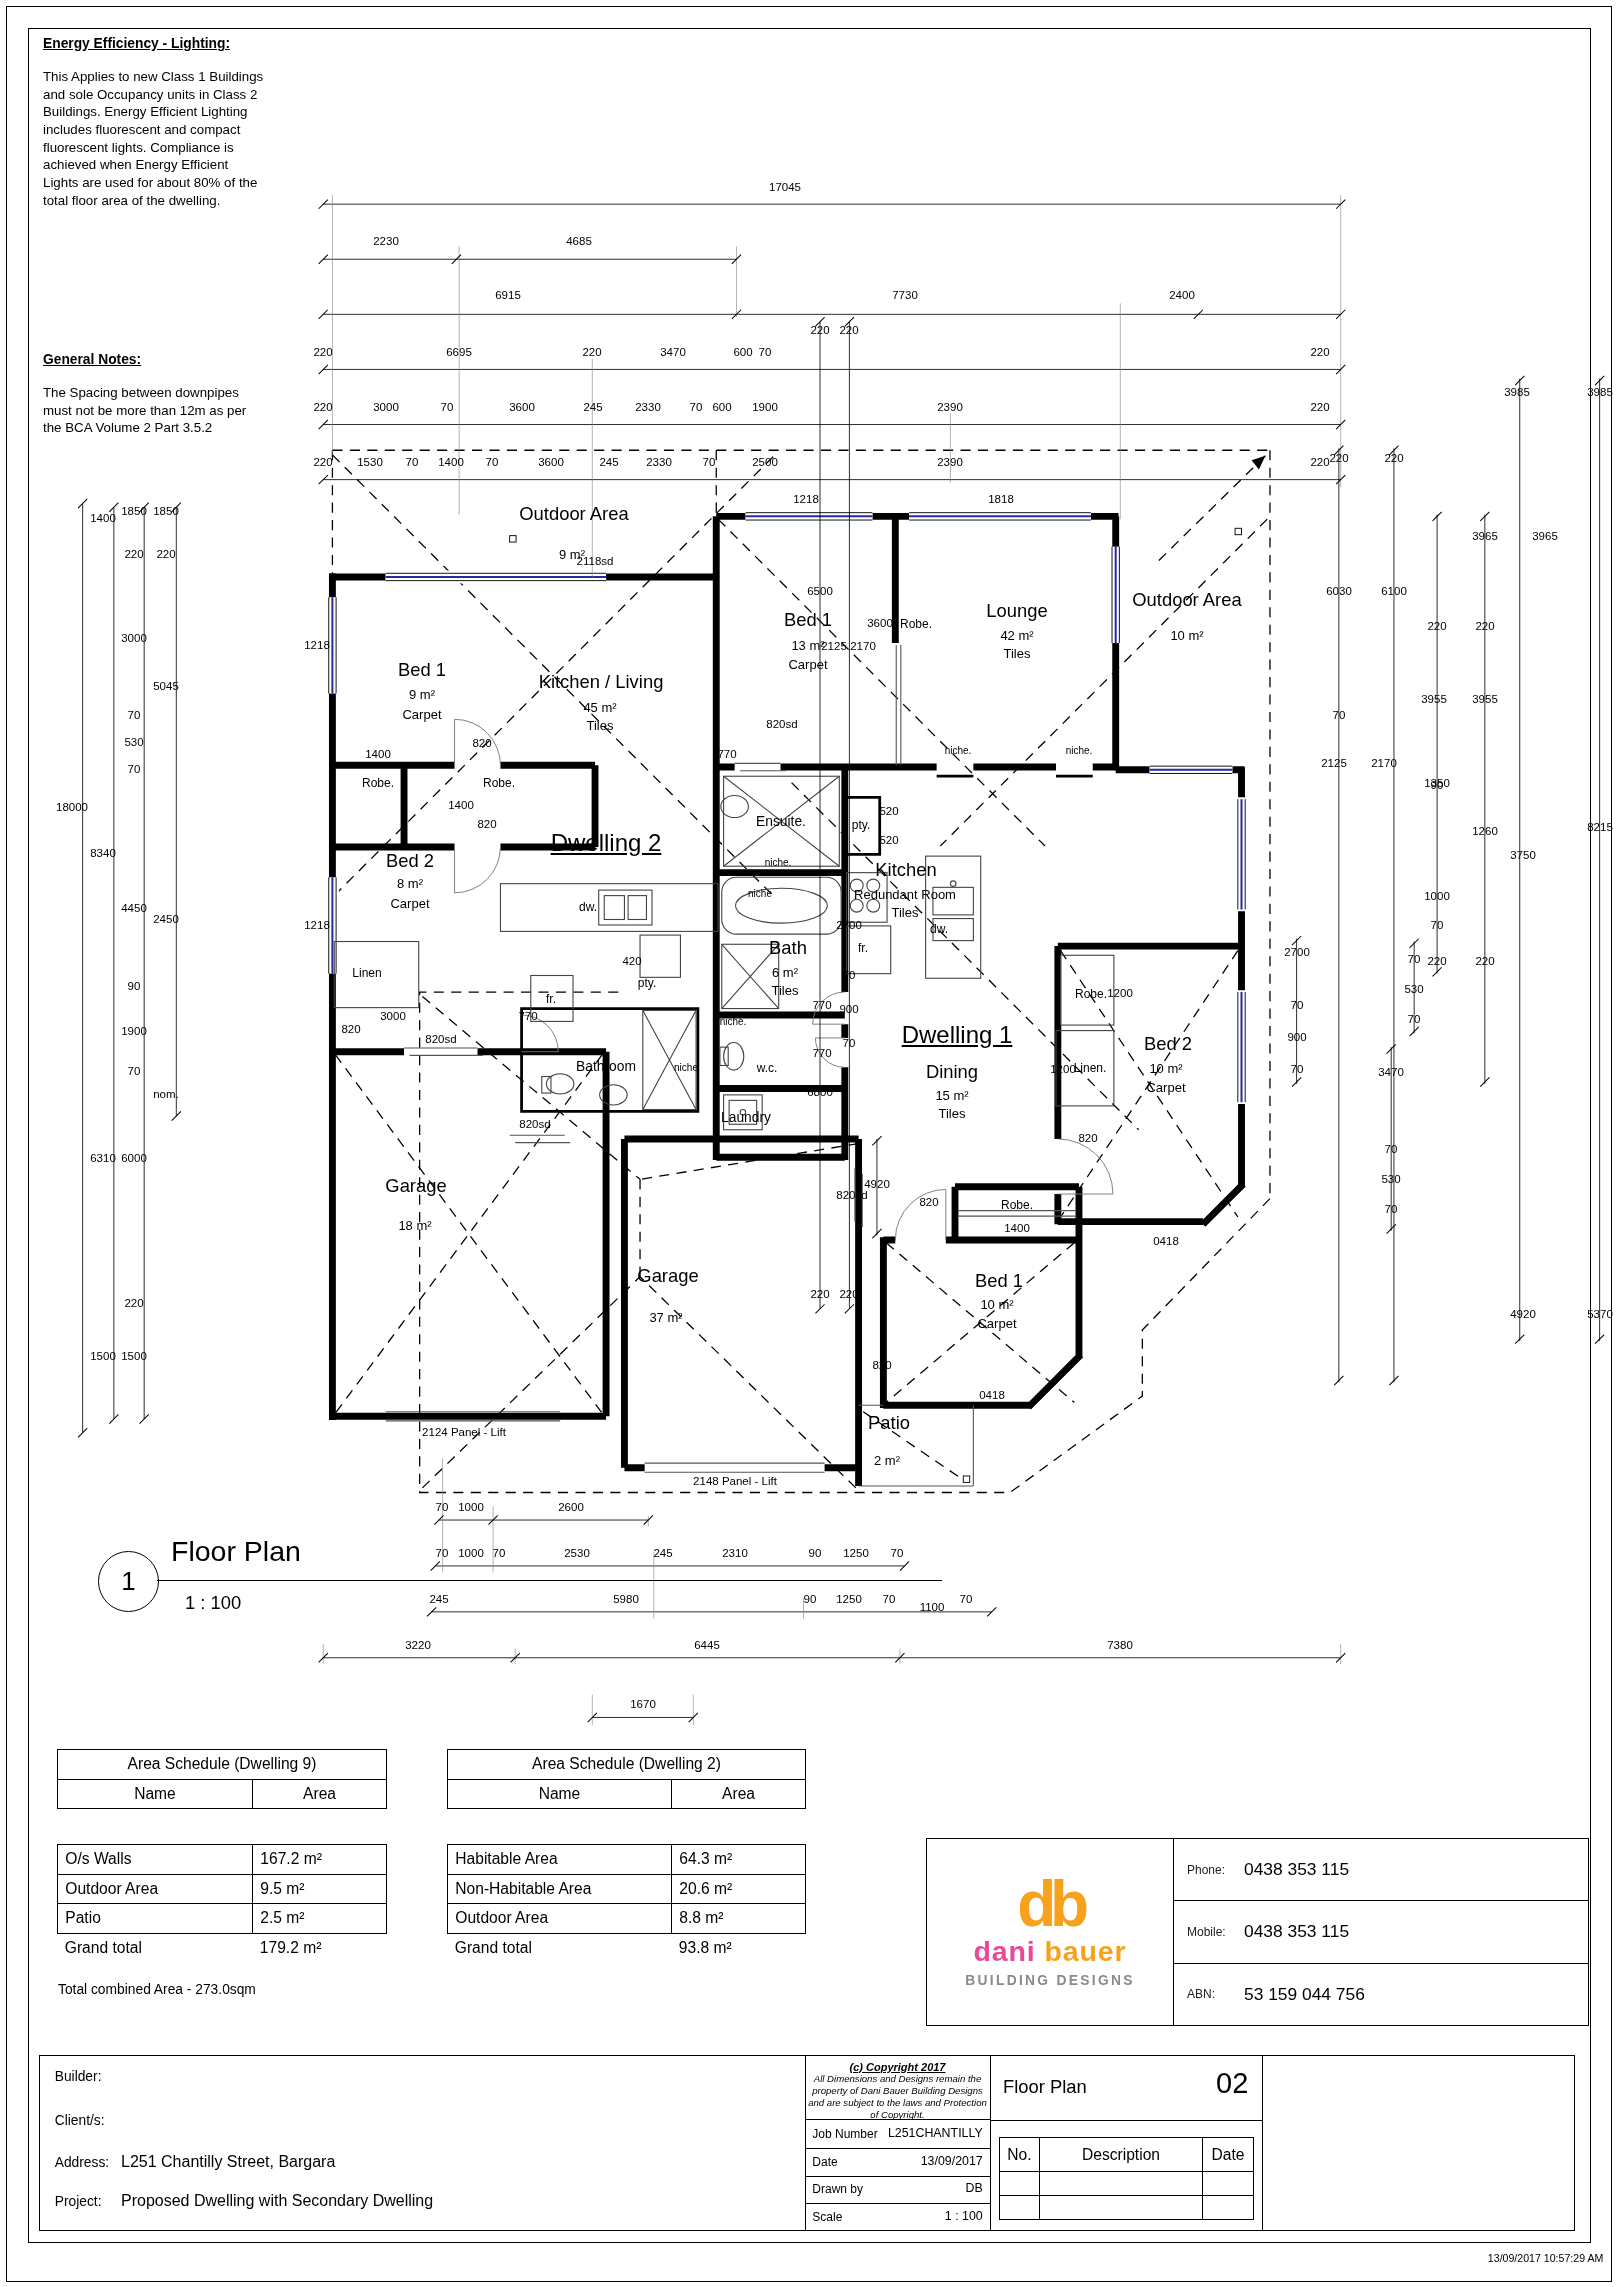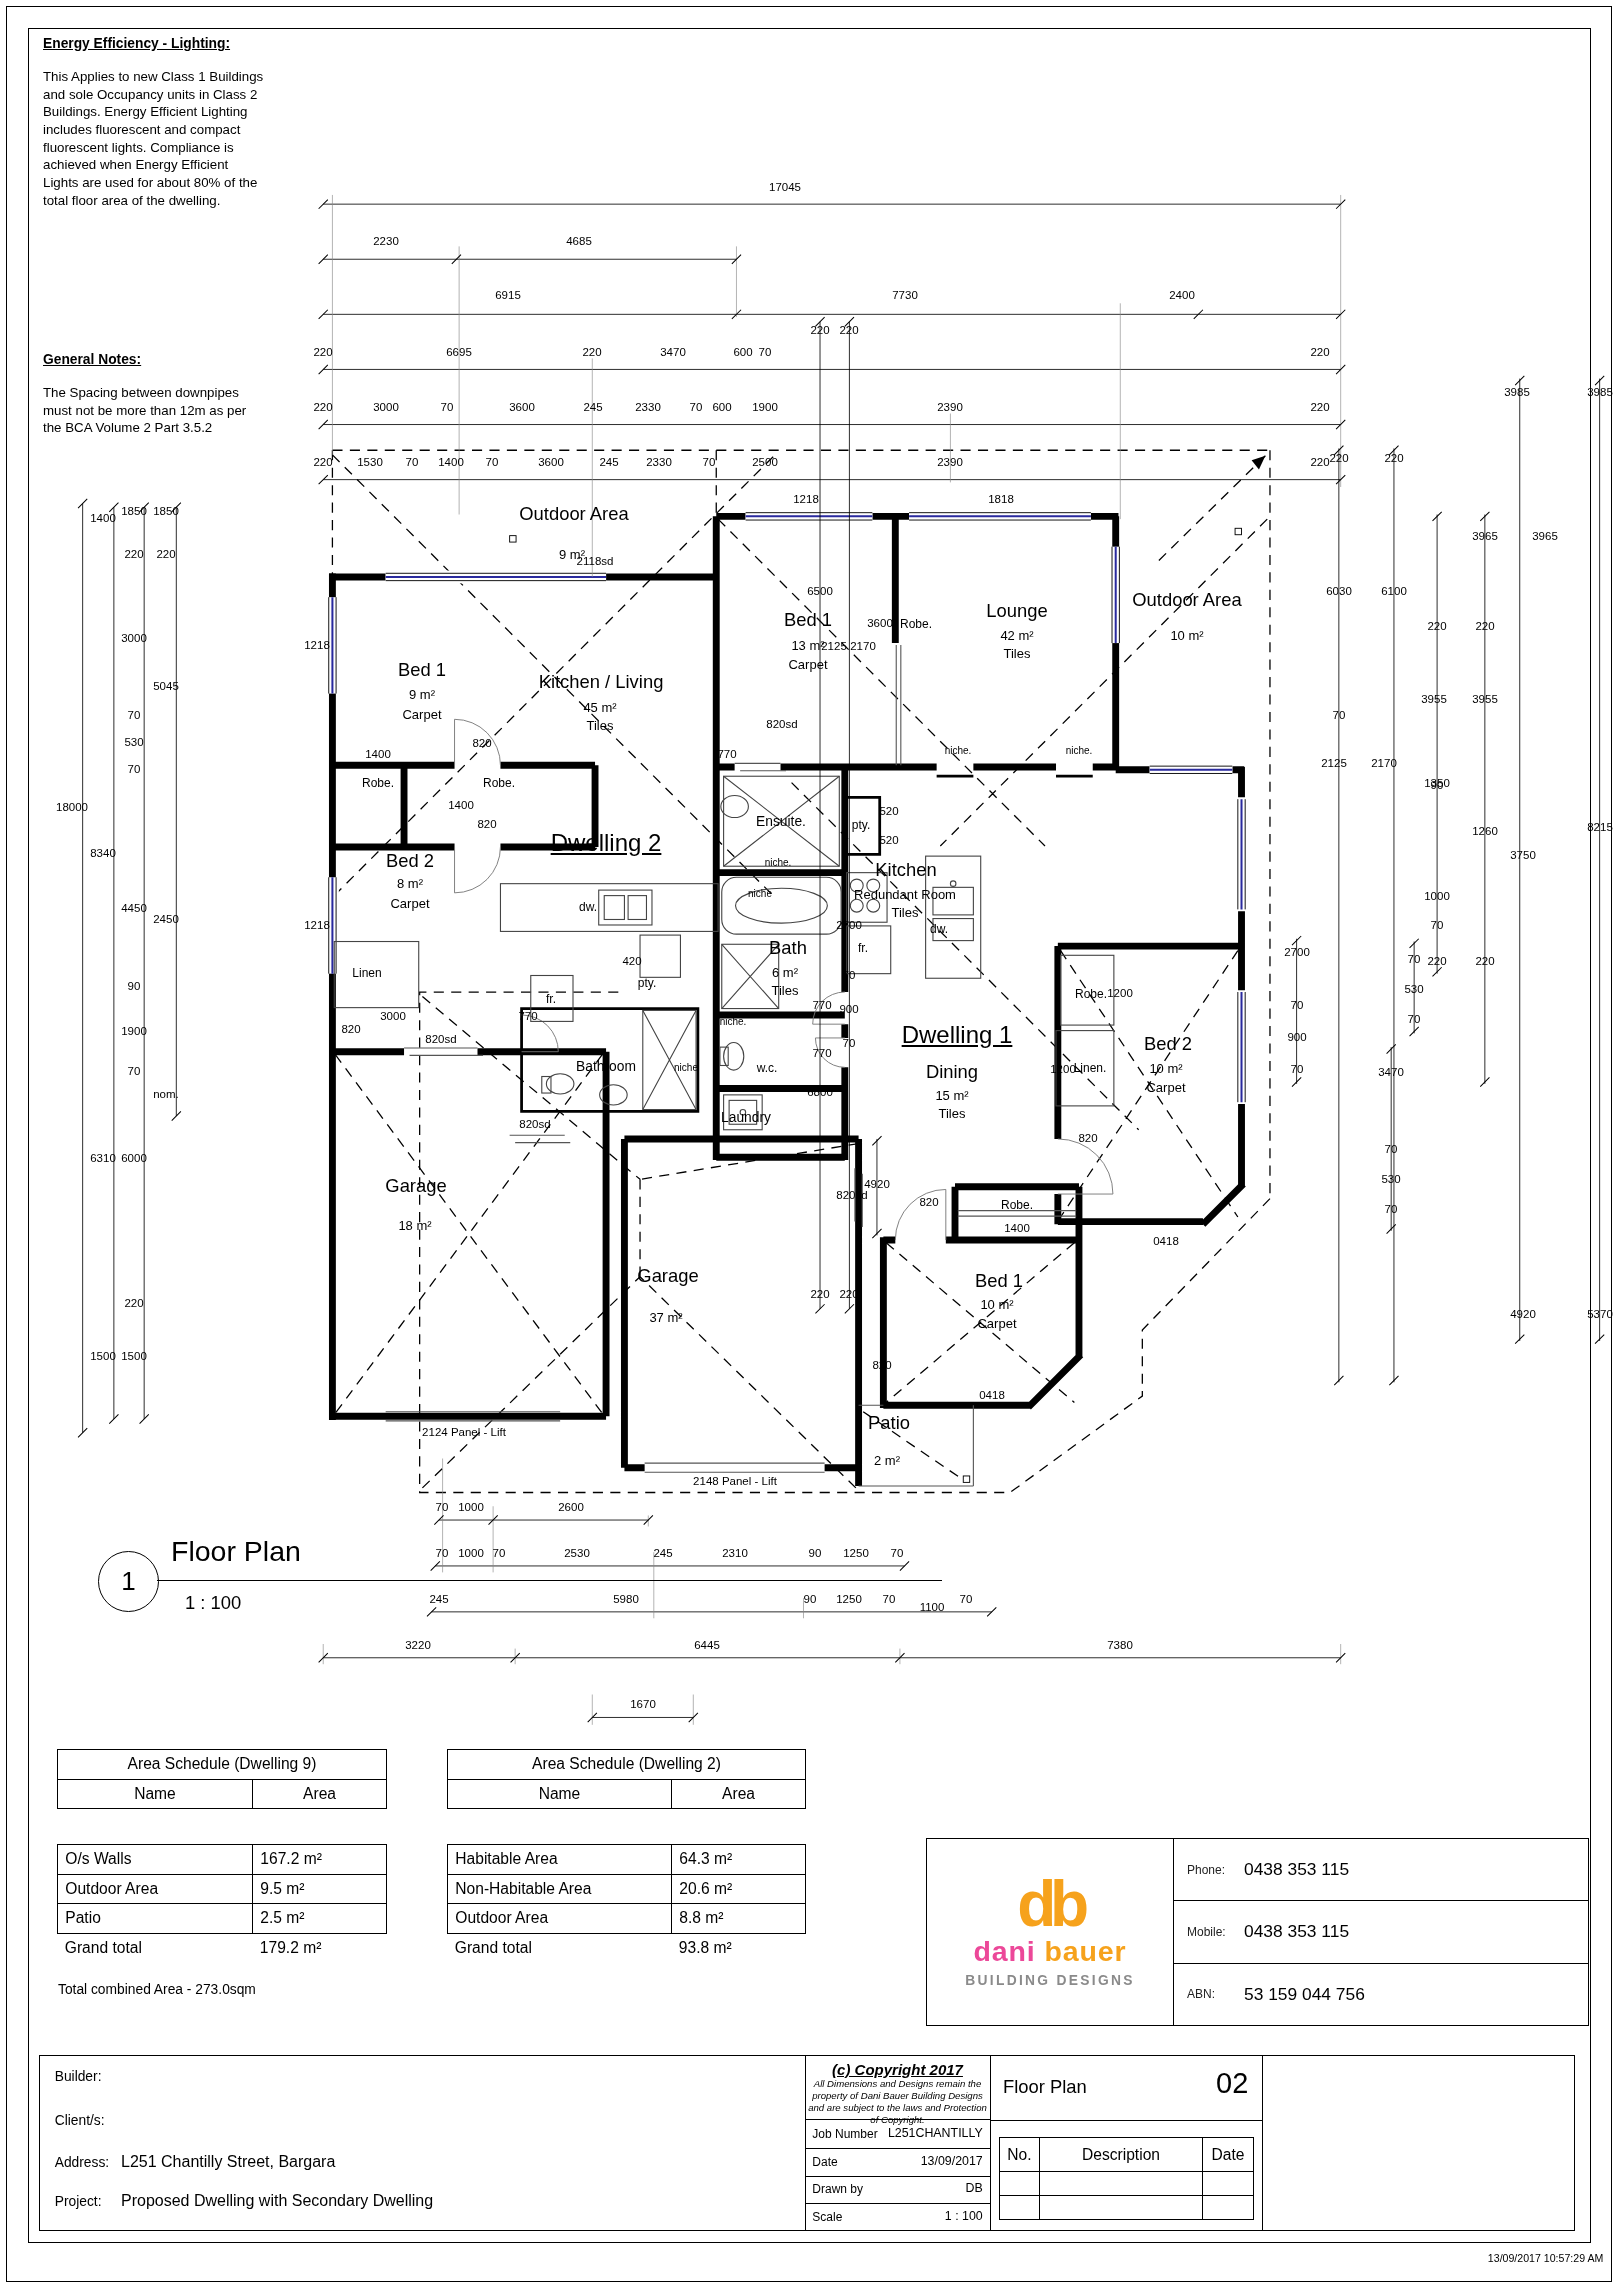--- a/index.html
+++ b/index.html
@@ -53,21 +53,21 @@
   .clab{width:57px;font-size:12px;color:#222;}
   .cval{font-size:17.4px;}
   .crow.sm .cval{font-size:13.8px;}
 
   .tblock{position:absolute;left:39px;top:2055px;width:1534px;height:174px;border:1.4px solid #000;}
   .tb-v{position:absolute;top:0;bottom:0;width:1.4px;background:#000;}
   .tb-label{position:absolute;font-size:13.8px;}
   .tb-value{position:absolute;font-size:16px;}
   .copyright{position:absolute;left:765px;top:0;width:185px;height:64px;border-bottom:1.4px solid #000;
              text-align:center;padding-top:4.6px;box-sizing:border-box;}
-  .copyright .ct{font-size:15px;font-weight:bold;text-decoration:underline;font-style:italic;}
+  .copyright .ct{font-size:11px;font-weight:bold;text-decoration:underline;font-style:italic;}
   .copyright .cb{font-size:9.6px;font-style:italic;line-height:1.25;margin-top:0.9px;padding:0 2.8px;}
   .mrow{position:absolute;left:765px;width:185px;height:27.5px;border-bottom:0.9px solid #000;font-size:12px;}
   .mrow .ml{position:absolute;left:7.3px;top:7.3px;}
   .mrow .mv{position:absolute;right:7.3px;top:6.4px;font-size:12.4px;}
   .sheet-title-cell{position:absolute;left:950px;top:0;width:273px;height:64px;border-bottom:1.4px solid #000;}
   .sheet-title-cell .st{position:absolute;left:13px;top:20px;font-size:18.4px;}
   .sheet-title-cell .sn{position:absolute;right:14.7px;top:11px;font-size:29px;}
   table.rev{position:absolute;left:959px;top:81px;border-collapse:collapse;font-size:15.6px;table-layout:fixed;}
   table.rev th,table.rev td{border:1.4px solid #000;font-weight:normal;text-align:center;}
   table.rev th{height:31px;} table.rev td{height:21px;}

